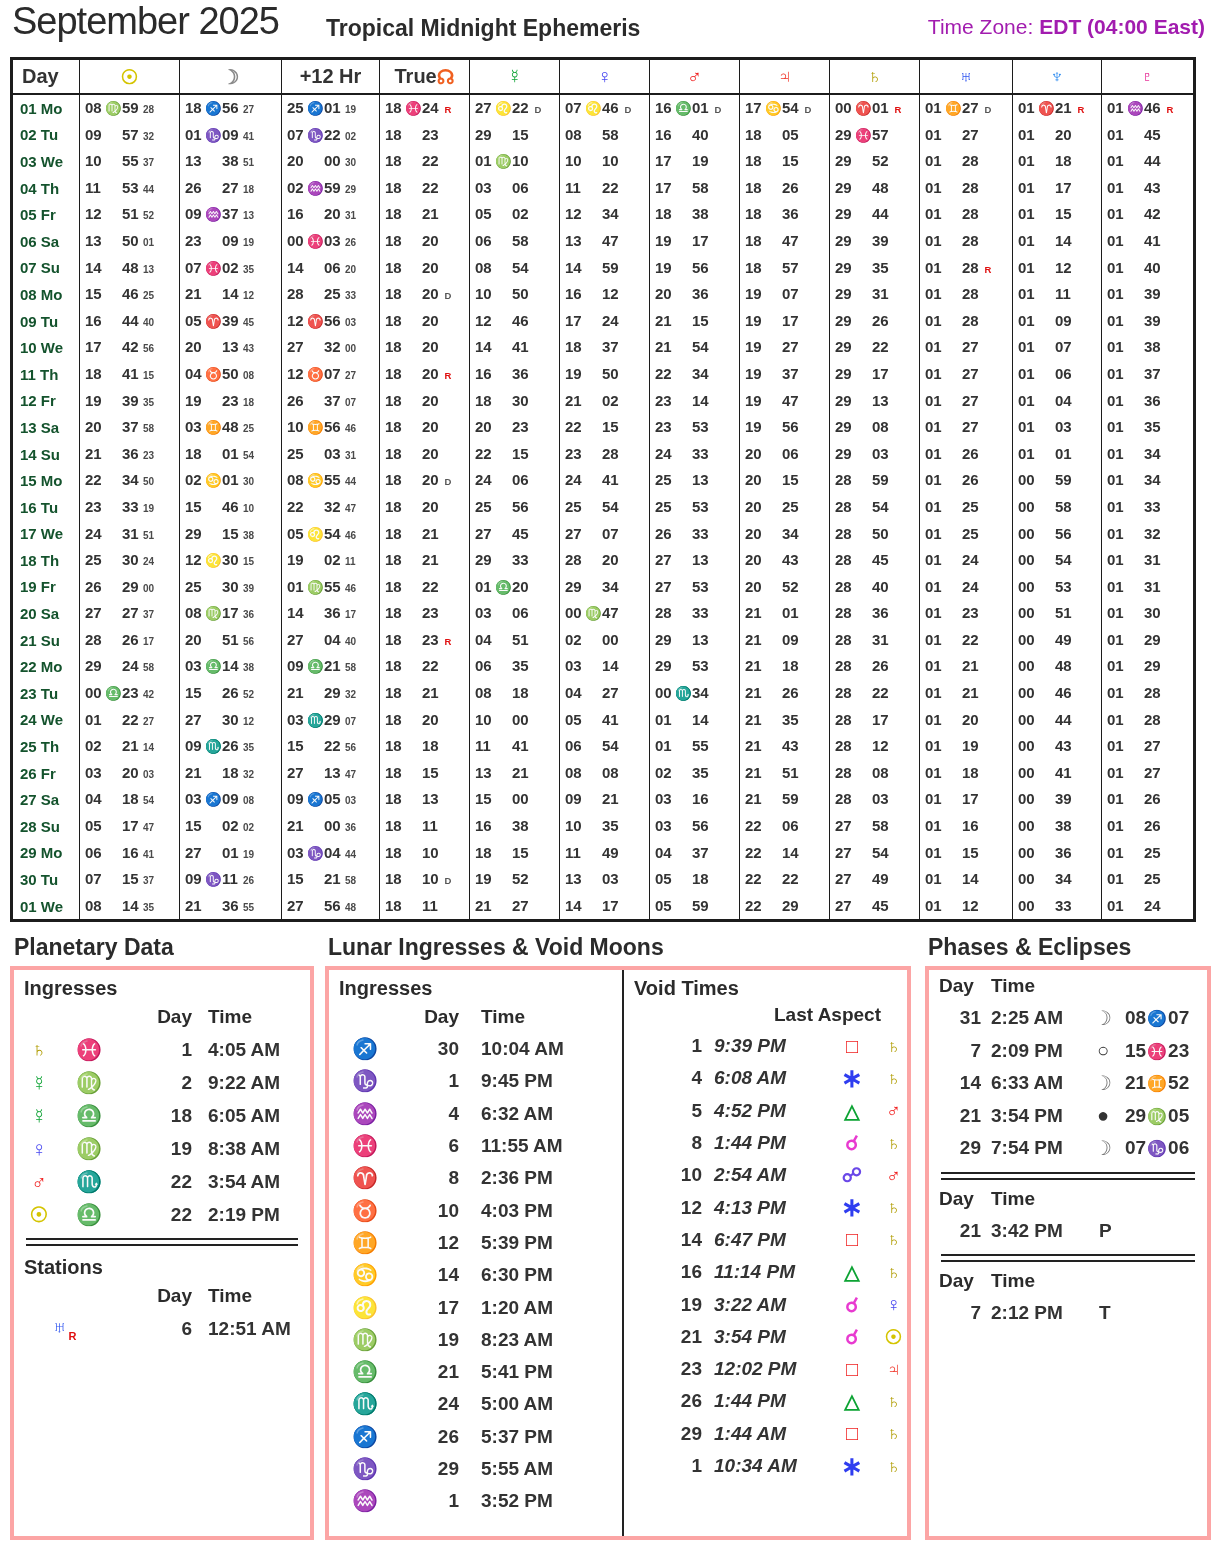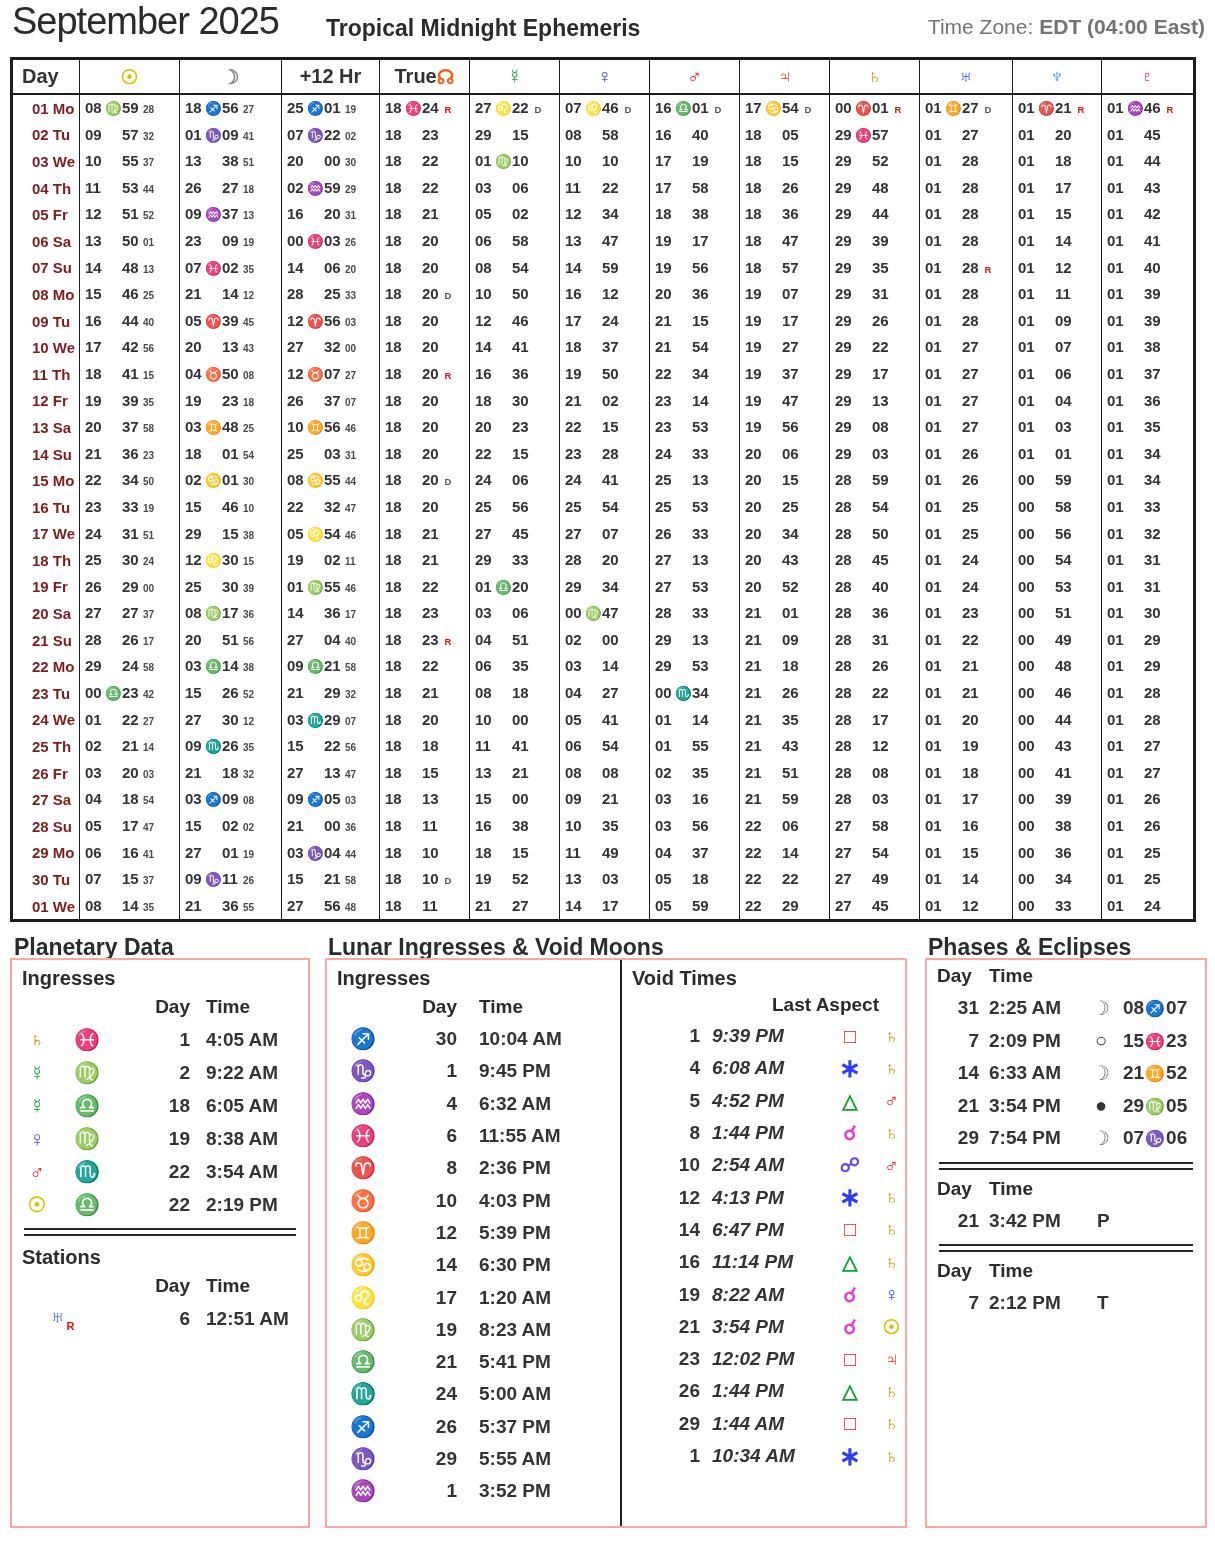--- a/index.html
+++ b/index.html
@@ -1,46 +1,46 @@
 <!DOCTYPE html>
 <html><head>
 <meta charset="utf-8">
 <style>
   html,body{margin:0;padding:0;background:#fff;}
   body{width:1215px;height:1546px;position:relative;font-family:"Liberation Sans",sans-serif;color:#333;}
   
   .month{position:absolute;left:12px;top:0px;font-size:38px;font-weight:normal;color:#2b2b2b;letter-spacing:-1px;}
   .subtitle{position:absolute;left:326px;top:15px;font-size:23px;font-weight:bold;color:#2b2b2b;}
-  .tz{position:absolute;right:10px;top:15px;font-size:21px;color:#737373;}
+  .tz{position:absolute;right:10px;top:15px;font-size:21px;color:#a21caf;}
   .tz b{margin-left:6px;}
   
   .eph{position:absolute;left:10px;top:57px;border:3px solid #1c1c1c;background:#fff;}
   .erow{display:grid;grid-template-columns:66px 100px 102px 98px 90px 90px 90px 90px 90px 90px 93px 89px 92px;}
   .ecell{border-left:1px solid #1c1c1c;height:26.6px;}
   .erow .ecell:first-child{border-left:none;}
   .ehead .ecell{height:33px;}
   .ehead{border-bottom:2px solid #1c1c1c;}
   .hc{display:flex;align-items:center;justify-content:center;font-size:20px;font-weight:bold;color:#333;}
   .hc.leftal{justify-content:flex-start;padding-left:9px;}
   .hlabel{font-size:20px;font-weight:bold;}
   .hglyph{font-size:20px;font-weight:bold;}
-  .daycell{display:flex;align-items:center;padding-left:19px;font-size:15px;font-weight:bold;color:#7f1d1d;}
+  .daycell{display:flex;align-items:center;padding-left:7px;font-size:15px;font-weight:bold;color:#14532d;}
   .pc{display:flex;align-items:baseline;line-height:26.6px;font-size:15px;font-weight:bold;color:#333;}
   .pc .d{margin-left:5px;min-width:20px;}
   .pc .g{min-width:17px;text-align:center;font-size:13.5px;}
   .pc .m{min-width:20px;}
   .pc .s{font-size:10px;color:#4a4a4a;margin-left:1px;}
   .pc .k{font-size:9.5px;margin-left:2.5px;}
   .pc .rk{color:#e01010;}
   .pc .dk{color:#555;}
   
   .bottom{position:absolute;left:0;top:928px;width:1215px;height:618px;}
   .sec-title{position:absolute;top:6px;font-size:23px;font-weight:bold;color:#2b2b2b;}
   #t-planetary{left:14px;} #t-lunar{left:328px;} #t-phases{left:928px;}
-  .box{position:absolute;top:30px;border:2px solid #fca5a5;background:#fff;}
+  .box{position:absolute;top:38px;border:4px solid #fca5a5;background:#fff;}
   #box-planetary{left:10px;width:296px;height:566px;}
   #box-lunar{left:325px;width:578px;height:566px;display:flex;}
   #box-phases{left:925px;width:278px;height:566px;}
   .lun-left{width:293px;border-right:2px solid #222;}
   .lun-right{flex:1;}
   .subhead{font-size:20px;font-weight:bold;color:#2b2b2b;padding:7px 0 0 10px;}
   .dh,.th{font-size:19px;font-weight:bold;color:#2b2b2b;}
   
   .pi-grid{display:grid;grid-template-columns:50px 50px 78px 1fr;align-items:center;height:33px;}
   .pi-grid .c1,.pi-grid .c2{justify-self:center;font-size:21px;font-weight:bold;}
@@ -2387,21 +2387,21 @@
             <span class="cp" style="color: rgb(176, 156, 0);">♄</span>
           </div>
           <div class="vt-grid">
             <span class="cd">16</span>
             <span class="ct">11:14 PM</span>
             <span class="ca" style="color: rgb(13, 163, 52);">△</span>
             <span class="cp" style="color: rgb(176, 156, 0);">♄</span>
           </div>
           <div class="vt-grid">
             <span class="cd">19</span>
-            <span class="ct">8:22 AM</span>
+            <span class="ct">3:22 AM</span>
             <span class="ca" style="color: rgb(232, 58, 208);">☌</span>
             <span class="cp" style="color: rgb(70, 70, 240);">♀</span>
           </div>
           <div class="vt-grid">
             <span class="cd">21</span>
             <span class="ct">3:54 PM</span>
             <span class="ca" style="color: rgb(232, 58, 208);">☌</span>
             <span class="cp" style="color: rgb(212, 196, 0);">☉</span>
           </div>
           <div class="vt-grid">

